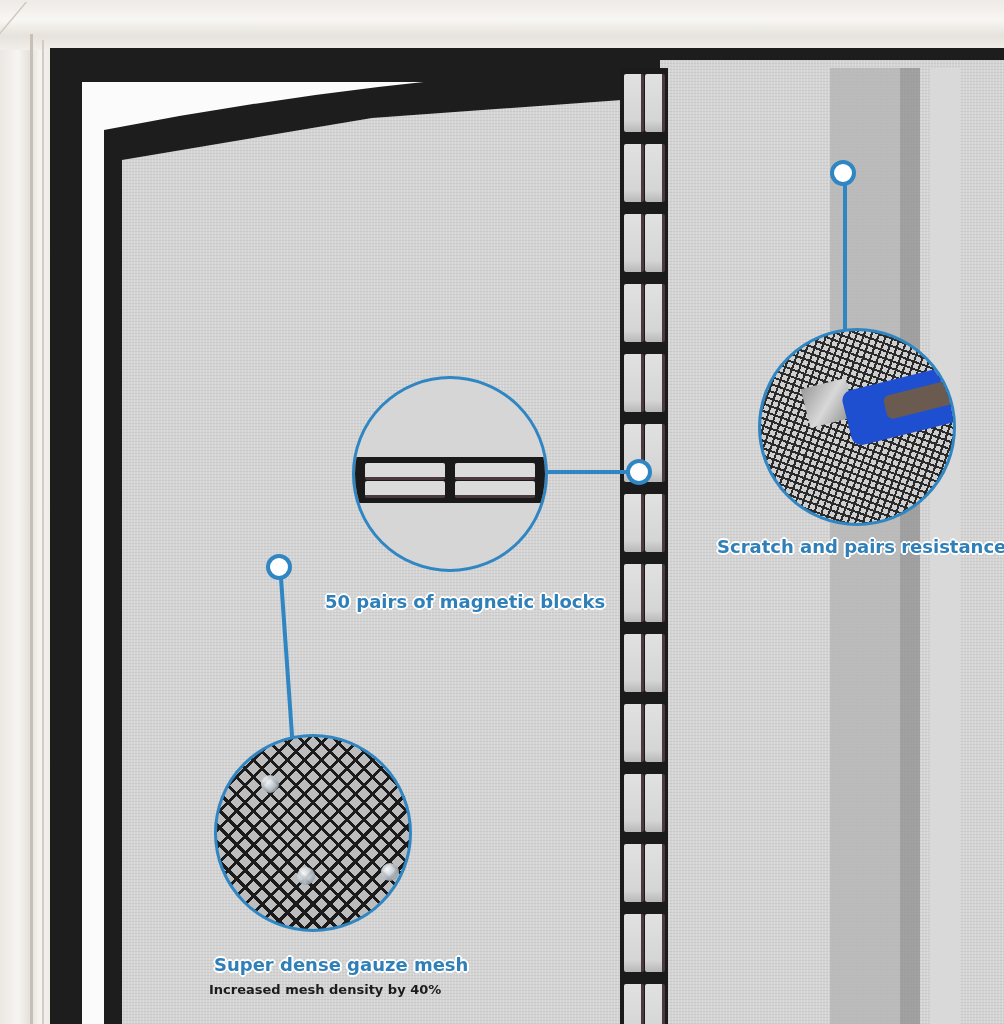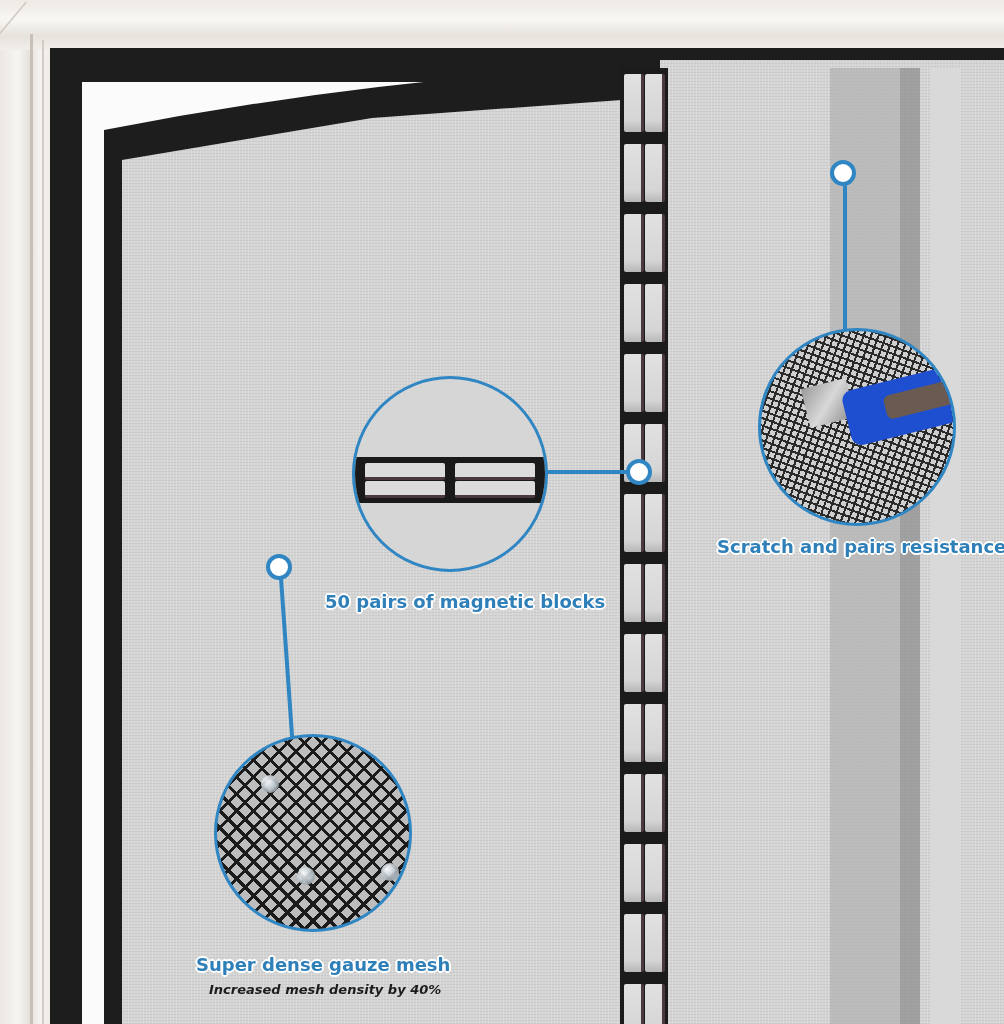--- a/index.html
+++ b/index.html
@@ -22,21 +22,21 @@
       repeating-linear-gradient(0deg, rgba(0,0,0,0.05) 0 1px, transparent 1px 3px); }
   
   .magnet-strip { left: 620px; top: 68px; width: 48px; height: 956px; background: #1b1b1b; }
   .magnet { position: absolute; width: 17px; background: linear-gradient(180deg, #e2e1e1 0%, #d6d5d5 80%, #b9b8b8 100%); border-right: 3px solid #4a3a3e; border-radius: 2px; }
   
   .callout-ring { border: 3px solid #2f86c3; border-radius: 50%; box-sizing: border-box; overflow: hidden; }
   .dot { width: 26px; height: 26px; border-radius: 50%; background: #fff; border: 4px solid #2f86c3; box-sizing: border-box; }
   .line { background: #2f86c3; }
   .label { color: #2f7fb8; font-weight: bold; font-size: 18px; white-space: nowrap;
     text-shadow: 2px 0 0 #fff, -2px 0 0 #fff, 0 2px 0 #fff, 0 -2px 0 #fff, 1px 1px 0 #fff, -1px -1px 0 #fff, 1px -1px 0 #fff, -1px 1px 0 #fff; }
-  .sublabel { color: #1c1c1c; font-size: 13px; font-weight: bold; white-space: nowrap; font-style: italic; }
+  .sublabel { color: #1c1c1c; font-size: 13px; font-weight: bold; white-space: nowrap; }
   .mesh-dark { background-color: #bdbdbd; background-image:
       repeating-linear-gradient(45deg, #1b1b1b 0 3px, transparent 3px 12px),
       repeating-linear-gradient(-45deg, #1b1b1b 0 3px, transparent 3px 12px); }
   .mesh-fine { background-color: #cfcfcf; background-image:
       repeating-linear-gradient(20deg, #2a2a2a 0 2px, transparent 2px 7px),
       repeating-linear-gradient(-70deg, #2a2a2a 0 2px, transparent 2px 7px); }
   .drop { position: absolute; width: 18px; height: 18px; border-radius: 50%; background: radial-gradient(circle at 35% 35%, #ffffff 0%, #c9d2d8 40%, #6d7880 100%); opacity: 0.9; }
 </style>
 </head>
 <body>
@@ -111,14 +111,14 @@
 </div>
 <div class="abs label" style="left:717px; top:536px;">Scratch and pairs resistance</div>
 
 <div class="abs dot" style="left:266px; top:554px;"></div>
 <div class="abs line" style="left:279px; top:578px; width:4px; height:160px; transform:rotate(-4deg); transform-origin: top;"></div>
 <div class="abs callout-ring mesh-dark" style="left:214px; top:734px; width:198px; height:198px;">
   <div class="drop" style="left:44px; top:38px;"></div>
   <div class="drop" style="left:80px; top:130px;"></div>
   <div class="drop" style="left:164px; top:126px;"></div>
 </div>
-<div class="abs label" style="left:196px; top:954px;">Super dense gauze mesh</div>
+<div class="abs label" style="left:214px; top:954px;">Super dense gauze mesh</div>
 <div class="abs sublabel" style="left:209px; top:982px;">Increased mesh density by 40%</div>
 
 </body></html>

